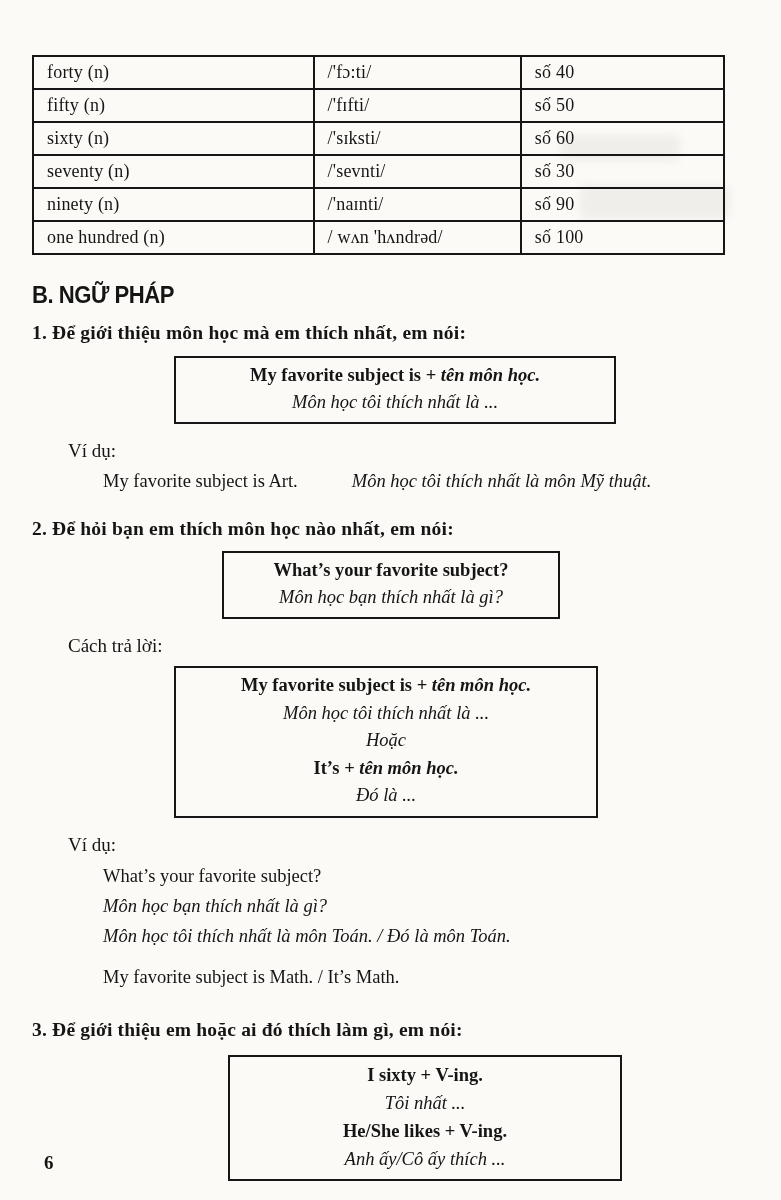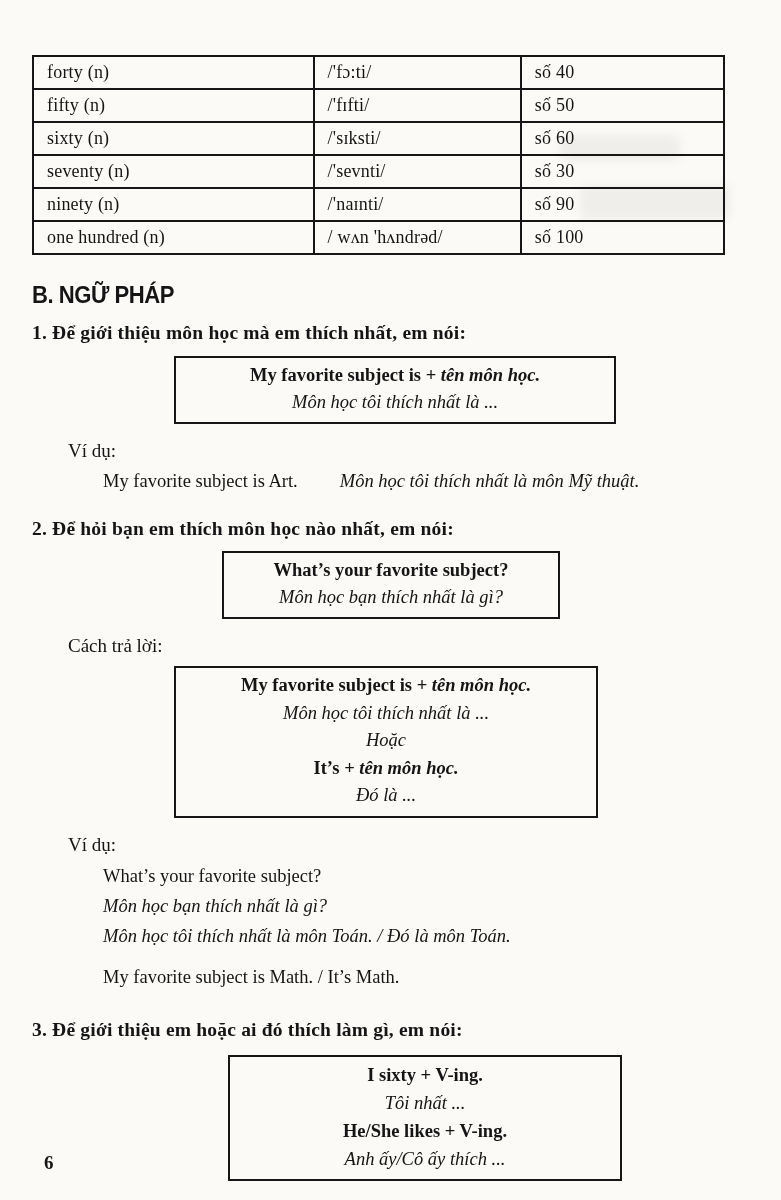--- a/index.html
+++ b/index.html
@@ -89,21 +89,21 @@
   
   .label {
     margin: 16px 0 0 36px;
     font-weight: 400;
     font-size: 19px;
   }
   .ex-line {
     margin: 9px 0 0 71px;
     font-size: 18.5px;
   }
-  .ex-pair { display: flex; gap: 42px; }
+  .ex-pair { display: flex; gap: 54px; }
   .ex-gap  { margin-top: 20px; }
 
   .page-number {
     position: absolute;
     left: 44px;
     top: 1152px;
     font-weight: 700;
     font-size: 19px;
   }
 </style>

